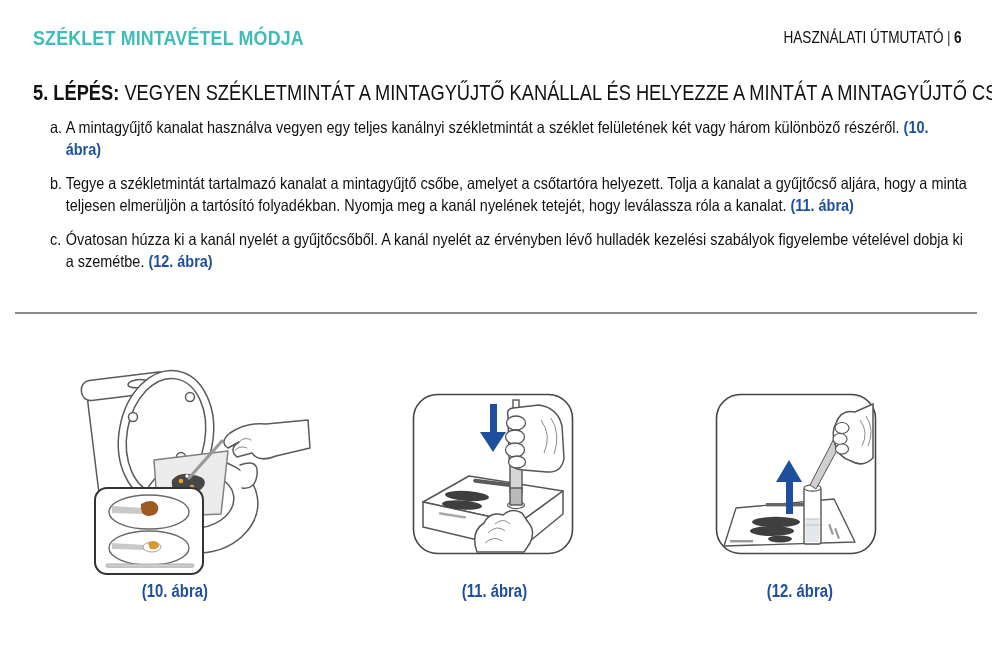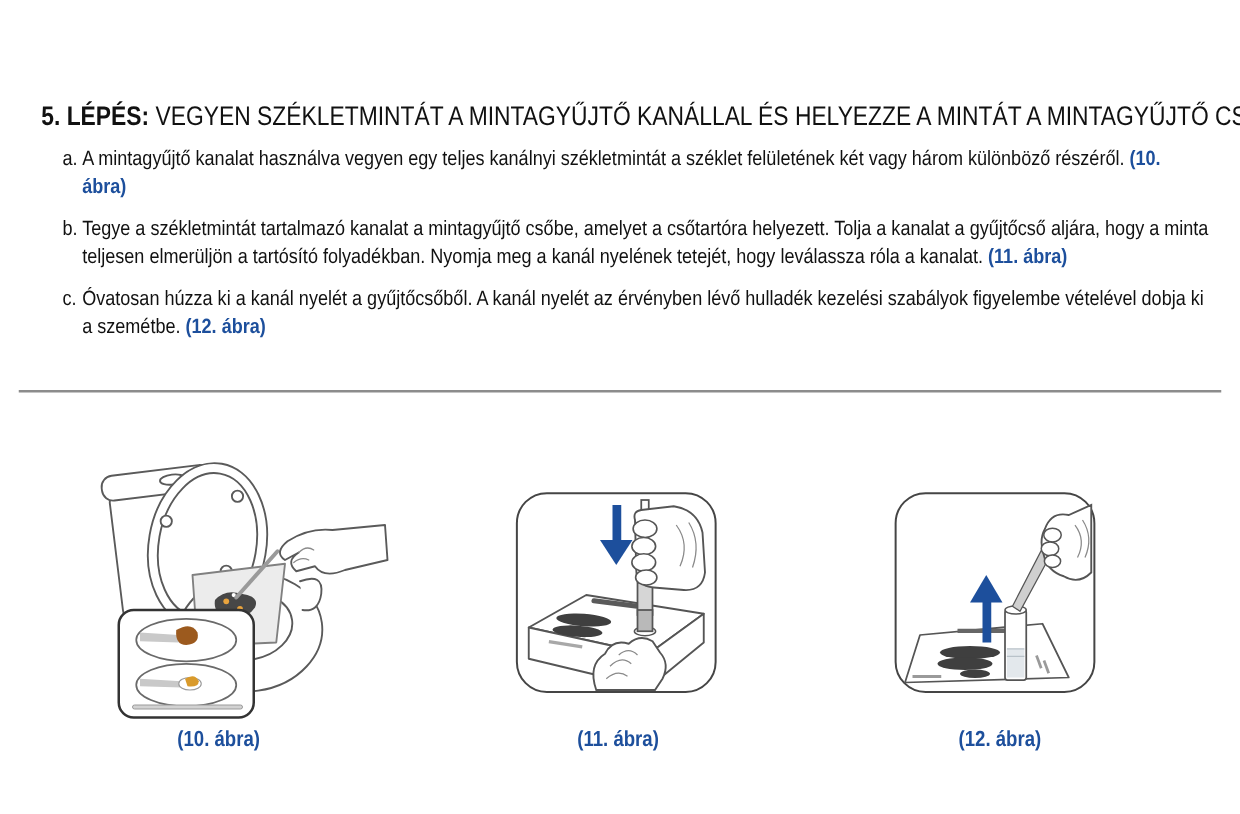--- a/index.html
+++ b/index.html
@@ -43,20 +43,24 @@
              font-size:17.5px; font-weight:bold; color:#1d4f9c; }
   .cap-10 { left:95px; }
   .cap-11 { left:414px; }
   .cap-12 { left:720px; }
 </style>
 </head>
 <body>
 
 <div class="page">
 
+  <div class="header">
+    <span class="doc-title cond">SZÉKLET MINTAVÉTEL MÓDJA</span>
+    <span class="doc-ref cond-right"><span>HASZNÁLATI ÚTMUTATÓ</span><span class="sep">|</span><span class="pagenum">6</span></span>
+  </div>
 
   <div class="step-heading">
     <span class="cond"><span class="step-label">5. LÉPÉS:</span>
     <span class="step-title">VEGYEN SZÉKLETMINTÁT A MINTAGYŰJTŐ KANÁLLAL ÉS HELYEZZE A MINTÁT A MINTAGYŰJTŐ CSŐBE</span></span>
   </div>
 
   <div class="instructions">
     <div class="instr-item">
       <span class="instr-label">a.</span>
       <span class="instr-body"><span>A mintagyűjtő kanalat használva vegyen egy teljes kanálnyi székletmintát a széklet felületének két vagy három különböző részéről.</span>

